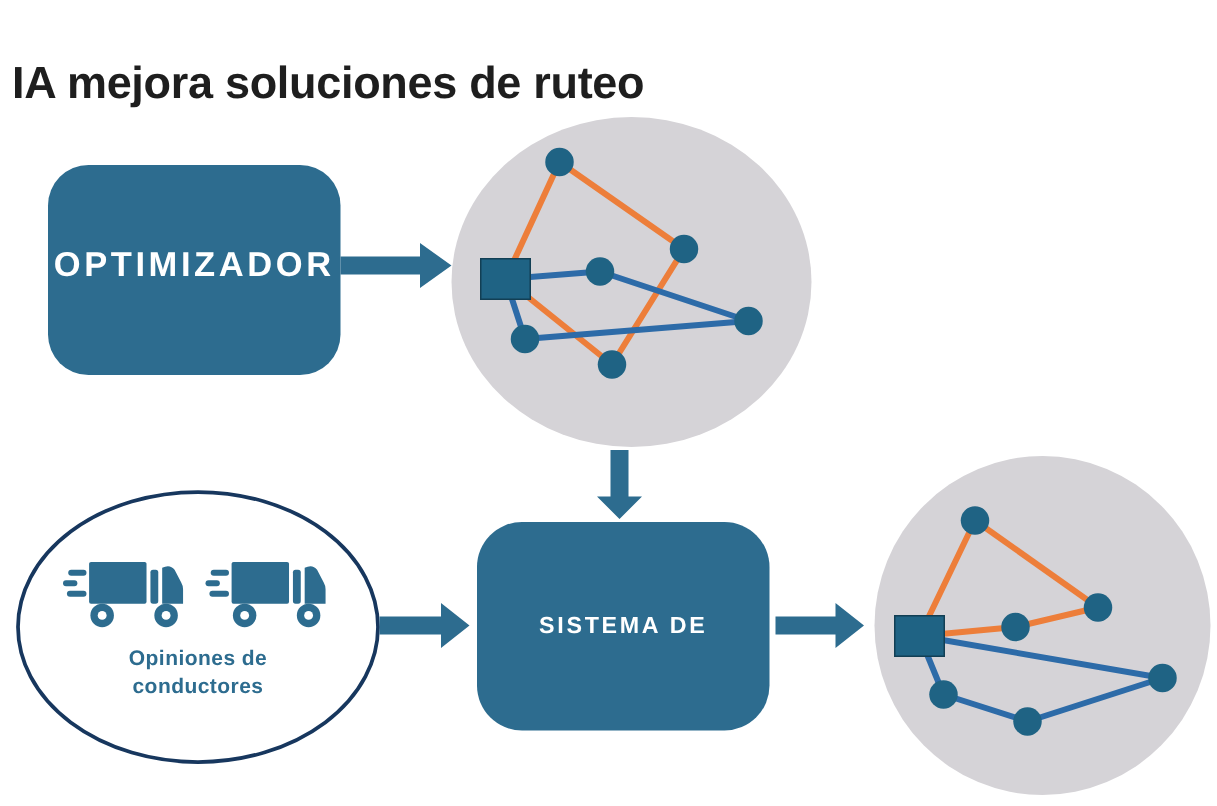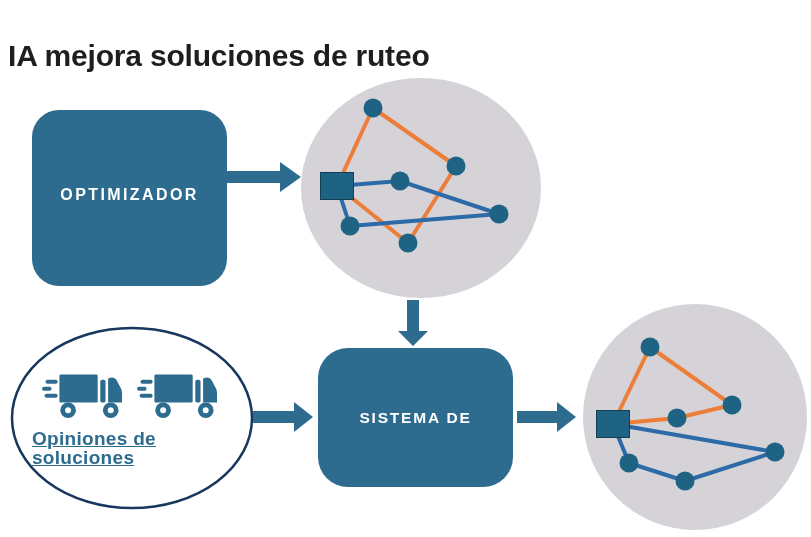--- a/index.html
+++ b/index.html
@@ -12,30 +12,30 @@
     position:absolute;left:8px;top:13px;width:600px;
     font-size:30px;font-weight:bold;line-height:38px;color:var(--title_color);
     letter-spacing:-0.2px;
     margin-top:24px;
   }
   .tealbox{
     position:absolute;background:var(--teal);color:#ffffff;font-weight:bold;
     text-align:center;display:flex;flex-direction:column;justify-content:center;
   }
   .box-optimizer{
-    left:32px;top:110px;width:195px;height:176px;border-radius:27px;
-    font-size:16px;letter-spacing:2.4px;line-height:29px;padding-bottom:8px;box-sizing:border-box;
+    left:32px;top:110px;width:195px;height:140px;border-radius:27px;
+    font-size:23px;letter-spacing:2.4px;line-height:29px;padding-bottom:8px;box-sizing:border-box;
   }
   .box-genai{
     left:318px;top:348px;width:195px;height:139px;border-radius:30px;
     font-size:15.5px;letter-spacing:1.8px;line-height:25px;box-sizing:border-box;
   }
   .ellipse-label{
-    position:absolute;left:32px;top:429px;width:200px;
-    color:var(--teal);font-weight:bold;font-size:19px;line-height:19px;letter-spacing:0.3px;text-decoration:underline;
+    position:absolute;left:32px;top:429px;width:200px;text-align:center;
+    color:var(--teal);font-weight:bold;font-size:14px;line-height:19px;letter-spacing:0.3px;
   }
 </style>
 </head>
 <body>
 
 <div class="stage">
 
   <svg class="canvas" width="811" height="537" viewBox="0 0 811 537">
 
     <defs>
@@ -106,16 +106,16 @@
   <div class="tealbox box-optimizer">
     <div>OPTIMIZADOR</div>
   </div>
 
   <div class="tealbox box-genai">
     <div>SISTEMA DE</div>
   </div>
 
   <div class="ellipse-label">
     <div>Opiniones de</div>
-    <div>soluciones</div>
+    <div>conductores</div>
   </div>
 
 </div>
 
 </body></html>

